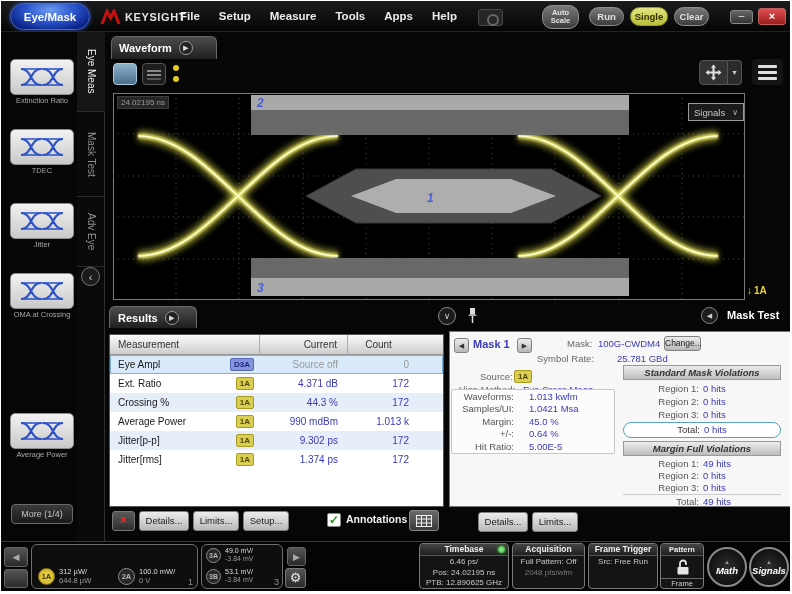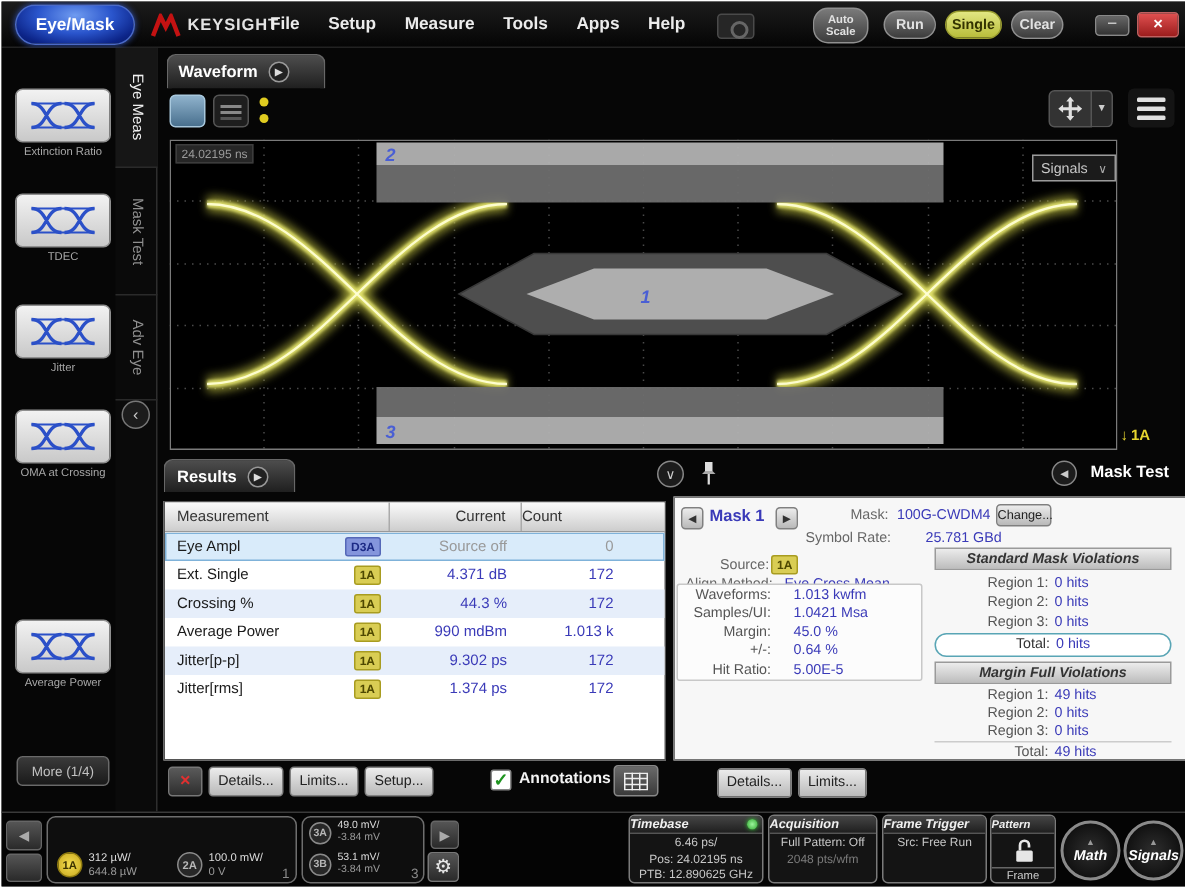--- a/index.html
+++ b/index.html
@@ -66,21 +66,21 @@
   .restab{position:absolute;left:108px;top:305px;width:88px;height:22px;background:linear-gradient(#4d4d4d,#1f1f1f);border:1px solid #676767;border-bottom:none;border-radius:6px 6px 0 0;display:flex;align-items:center;gap:7px;padding:0 8px;color:#fff;font-weight:bold;font-size:11px}
   .chevcirc{position:absolute;left:437px;top:306px;width:18px;height:18px;border-radius:50%;background:#1c1c1c;border:1px solid #888;color:#ccc;font-size:9px;display:flex;align-items:center;justify-content:center}
   .chevcirc::before{content:"∨"}
   .backcirc{position:absolute;left:700px;top:306px;width:17px;height:17px;border-radius:50%;background:#1c1c1c;border:1px solid #888;color:#ccc;font-size:7px;display:flex;align-items:center;justify-content:center}
   .backcirc::before{content:"◀"}
   .mtheader{position:absolute;left:726px;top:308px;color:#fff;font-weight:bold;font-size:11px}
   .rtable{position:absolute;left:108px;top:333px;width:335px;height:173px;background:#fff;border:1px solid #555}
   .thead{display:flex;height:20px;background:linear-gradient(#fbfbfb,#cdcdcd);border-bottom:1px solid #999;font-size:10px;color:#333;align-items:center}
   .thead .h1{flex:0 0 150px;padding-left:8px;border-right:1px solid #aaa;height:100%;display:flex;align-items:center}
   .thead .h2{flex:0 0 88px;text-align:right;padding-right:10px;border-right:1px solid #aaa;height:100%;display:flex;align-items:center;justify-content:flex-end}
-  .thead .h3{flex:1;text-align:left;padding-right:34px}
+  .thead .h3{flex:1;text-align:center;padding-right:34px}
   .tr{display:flex;height:19px;align-items:center;font-size:10px}
   .tr.alt{background:#e6eefa}
   .tr.sel{background:#d9ebfa;box-shadow:inset 0 0 0 1px #7fb2d9}
   .c-name{flex:0 0 150px;display:flex;align-items:center;padding-left:8px;color:#1a1a1a}
   .badge{margin-left:auto;margin-right:6px;font-size:8px;font-weight:bold;padding:0 3px;border-radius:2px;line-height:11px}
   .badge.y{background:#d9cd54;color:#4e4800;border:1px solid #a89c20}
   .badge.b{background:#8495dc;color:#1c2a86;border:1px solid #5568b8}
   .c-cur{flex:0 0 88px;text-align:right;padding-right:10px;color:#3a3ab8}
   .c-cnt{flex:1;text-align:right;padding-right:34px;color:#3a3ab8}
   .dim{color:#999 !important}
@@ -114,21 +114,21 @@
   .cc{width:17px;height:17px;border-radius:50%;display:flex;align-items:center;justify-content:center;font-size:7.5px;font-weight:bold}
   .cc.on{background:radial-gradient(#f4dd50,#c7a71e);color:#3d3300;border:1px solid #8f7b10}
   .cc.off{background:#282828;border:1px solid #8a8a8a;color:#b8b8b8}
   .chan{position:absolute;display:flex;align-items:center;gap:4px}
   .cv{font-size:7.5px;line-height:8.5px}
   .cv .l1{color:#dcdcdc} .cv .l2{color:#9a9a9a}
   .corner{position:absolute;color:#8a8a8a;font-size:9px}
   .gearbtn{position:absolute;left:284px;top:567px;width:21px;height:20px;background:linear-gradient(#555,#2a2a2a);border:1px solid #777;border-radius:3px;color:#e6e6e6;font-size:13px;line-height:18px;text-align:center}
   .gearbtn::before{content:"⚙"}
   .sbox{position:absolute;top:542px;height:46px;background:#141414;border:1px solid #7a7a7a;border-radius:4px;overflow:hidden}
-  .sbox .hd{height:12px;background:linear-gradient(#454545,#1f1f1f);border-bottom:1px solid #555;color:#f0f0f0;font-style:italic;font-weight:bold;font-size:8.5px;line-height:11px;position:relative}
+  .sbox .hd{height:12px;background:linear-gradient(#454545,#1f1f1f);border-bottom:1px solid #555;color:#f0f0f0;font-weight:bold;font-size:8.5px;text-align:center;line-height:11px;position:relative}
   .sbox .bd{text-align:center;color:#c8c8c8;font-size:8px;line-height:10.5px;padding-top:1px}
   .gdot{position:absolute;right:3px;top:2px;width:7px;height:7px;border-radius:50%;background:radial-gradient(#9cf59c,#2da52d);box-shadow:0 0 3px #3c3}
   .roundbtn{position:absolute;top:546px;width:40px;height:40px;border-radius:50%;background:radial-gradient(#2e2e2e,#050505);border:2px solid #8a8a8a;display:flex;flex-direction:column;align-items:center;justify-content:center;color:#fff;font-weight:bold;font-style:italic;font-size:9.5px}
   .roundbtn .up{color:#999;font-size:6px;line-height:6px}
   .roundbtn .up::before{content:"▲"}
   .lockstrip{border-top:1px solid #666;color:#cfcfcf;font-size:7.5px;text-align:center;line-height:9px;position:absolute;bottom:0;left:0;right:0}
 
   
   .rlabel{fill:#4a5fd4;font-style:italic;font-weight:bold;font-size:12px;font-family:"Liberation Sans",sans-serif}
   .eyeL1 path{stroke:#b9b93f;stroke-width:11;fill:none;opacity:.7;filter:url(#b3)}
@@ -354,21 +354,21 @@
     <div class="tr sel">
       <div class="c-name">
             <span>Eye Ampl</span>
         <span class="badge b">D3A</span>
           </div>
       <div class="c-cur dim">Source off</div>
       <div class="c-cnt dim">0</div>
     </div>
     <div class="tr">
       <div class="c-name">
-            <span>Ext. Single</span>
+            <span>Ext. Ratio</span>
         <span class="badge y">1A</span>
           </div>
       <div class="c-cur">4.371 dB</div>
       <div class="c-cnt">172</div>
     </div>
     <div class="tr alt">
       <div class="c-name">
             <span>Crossing %</span>
         <span class="badge y">1A</span>
           </div>

